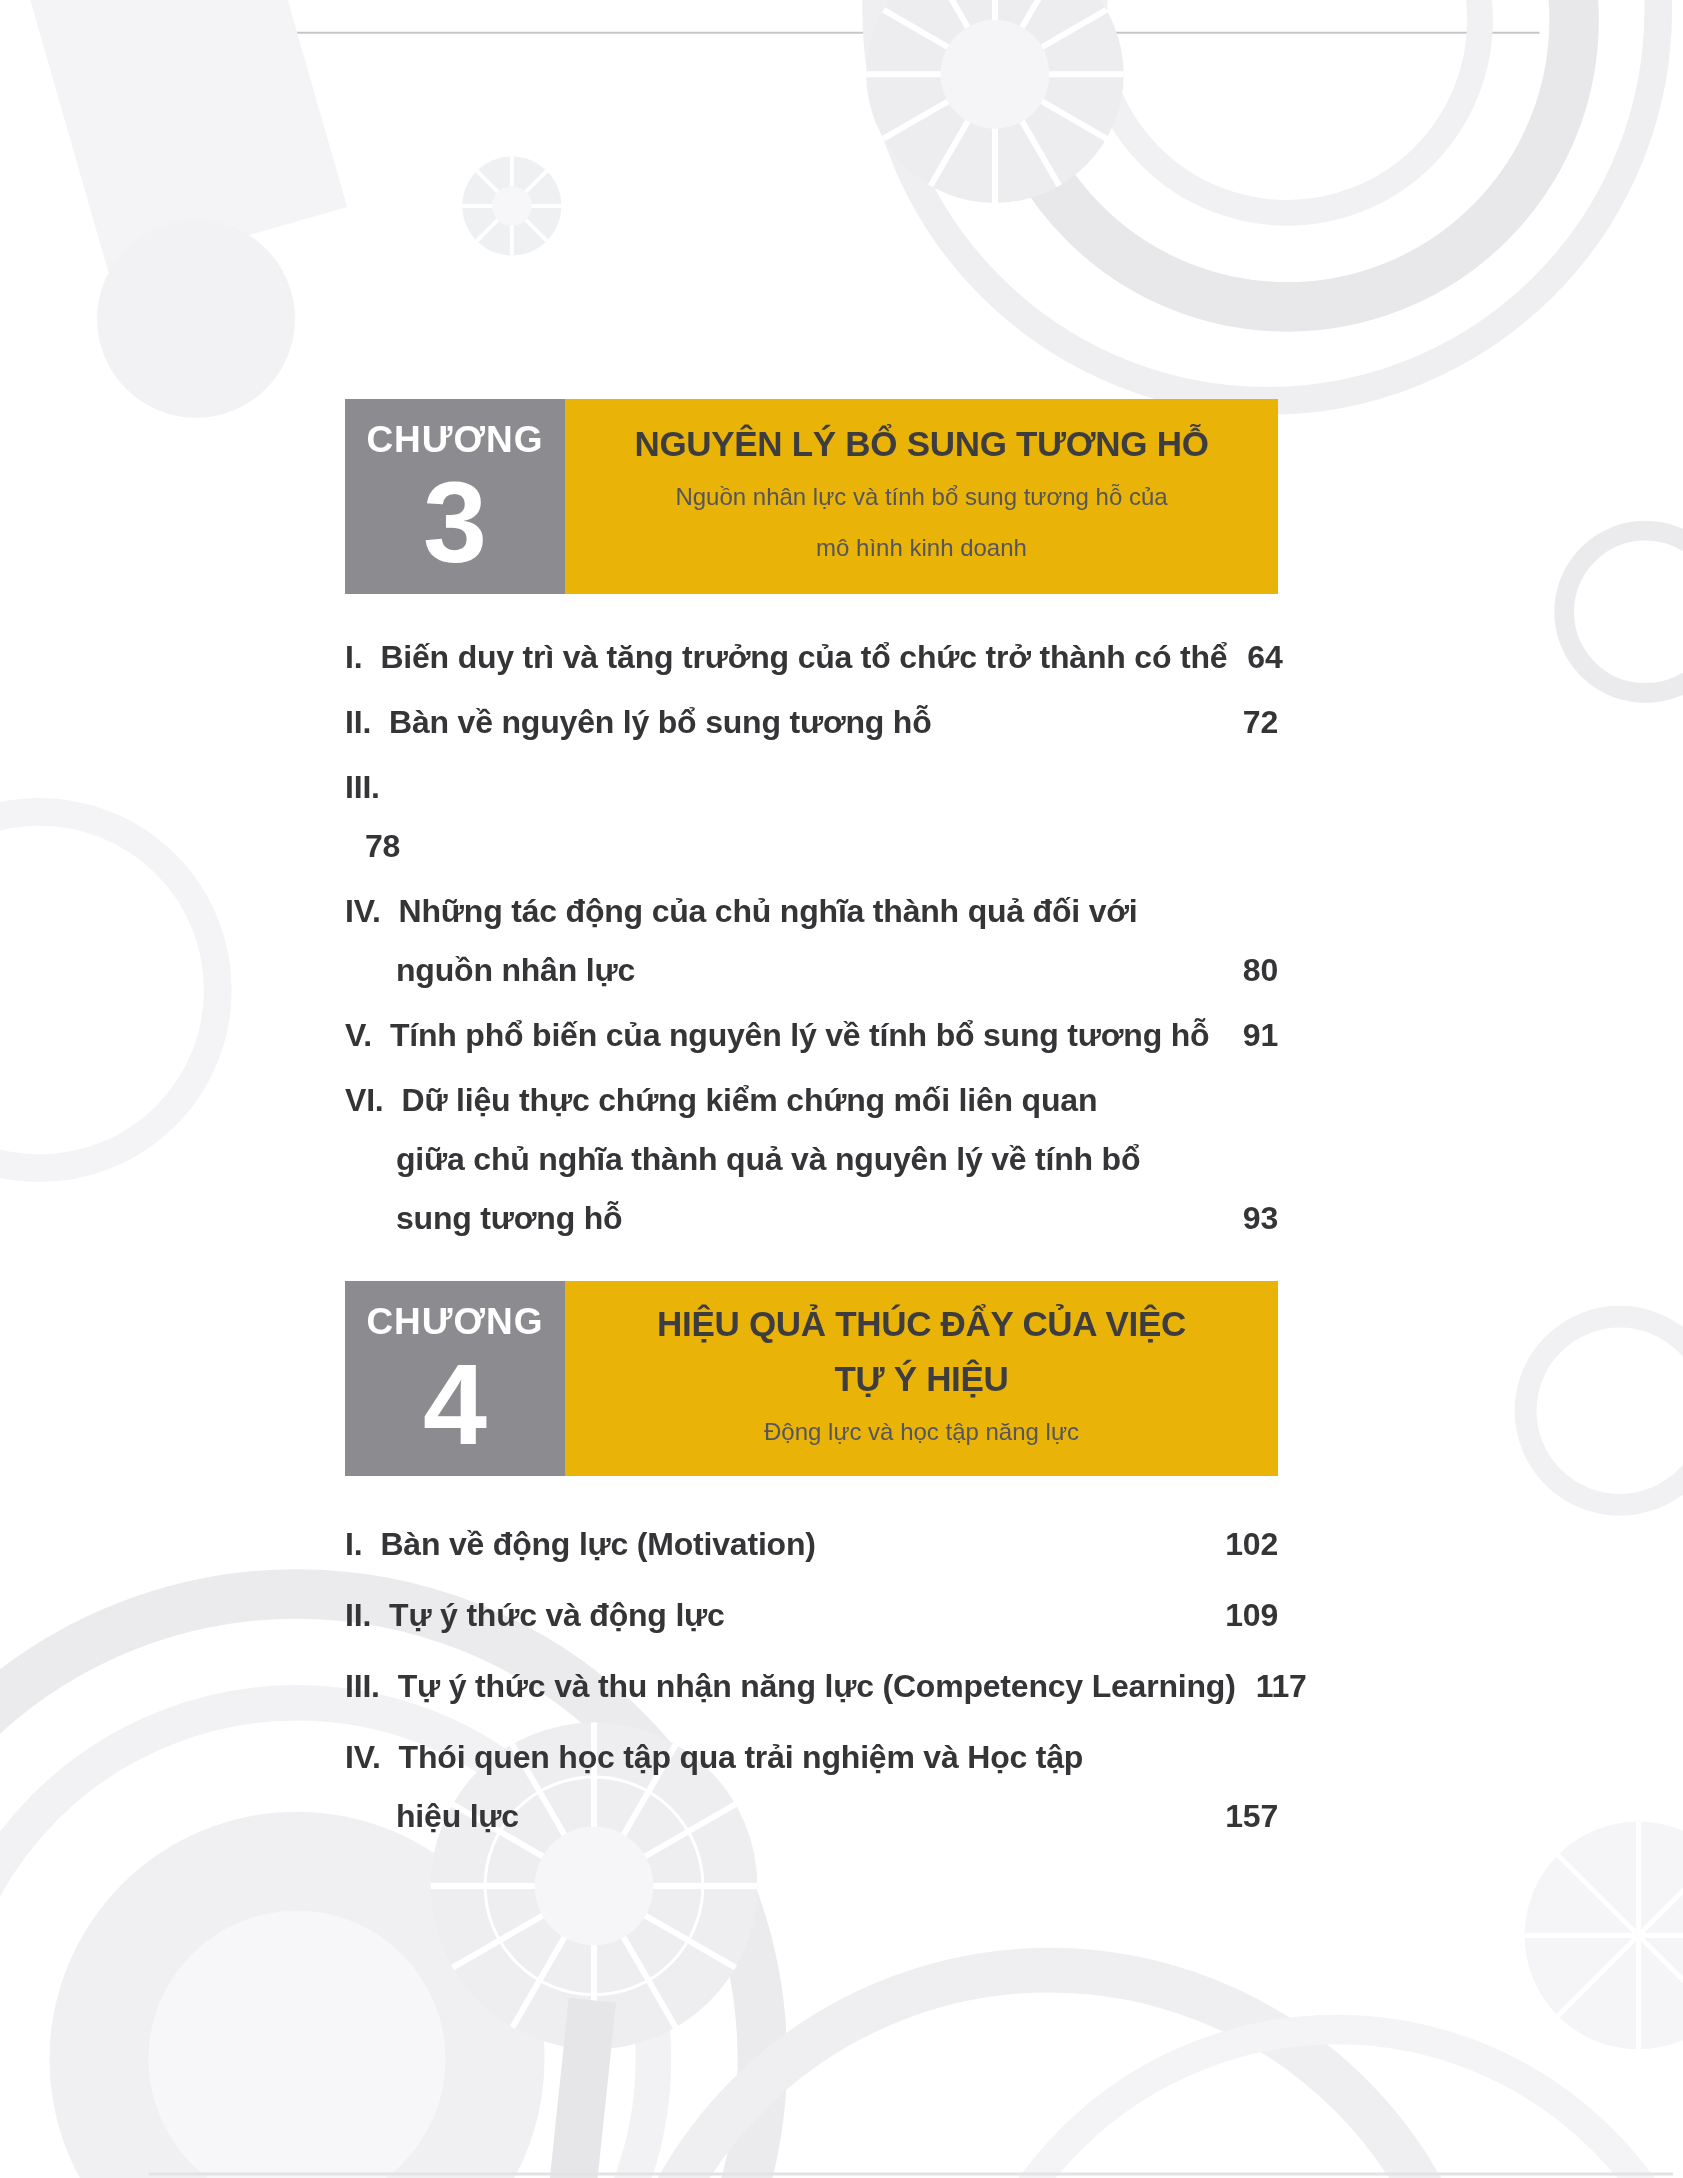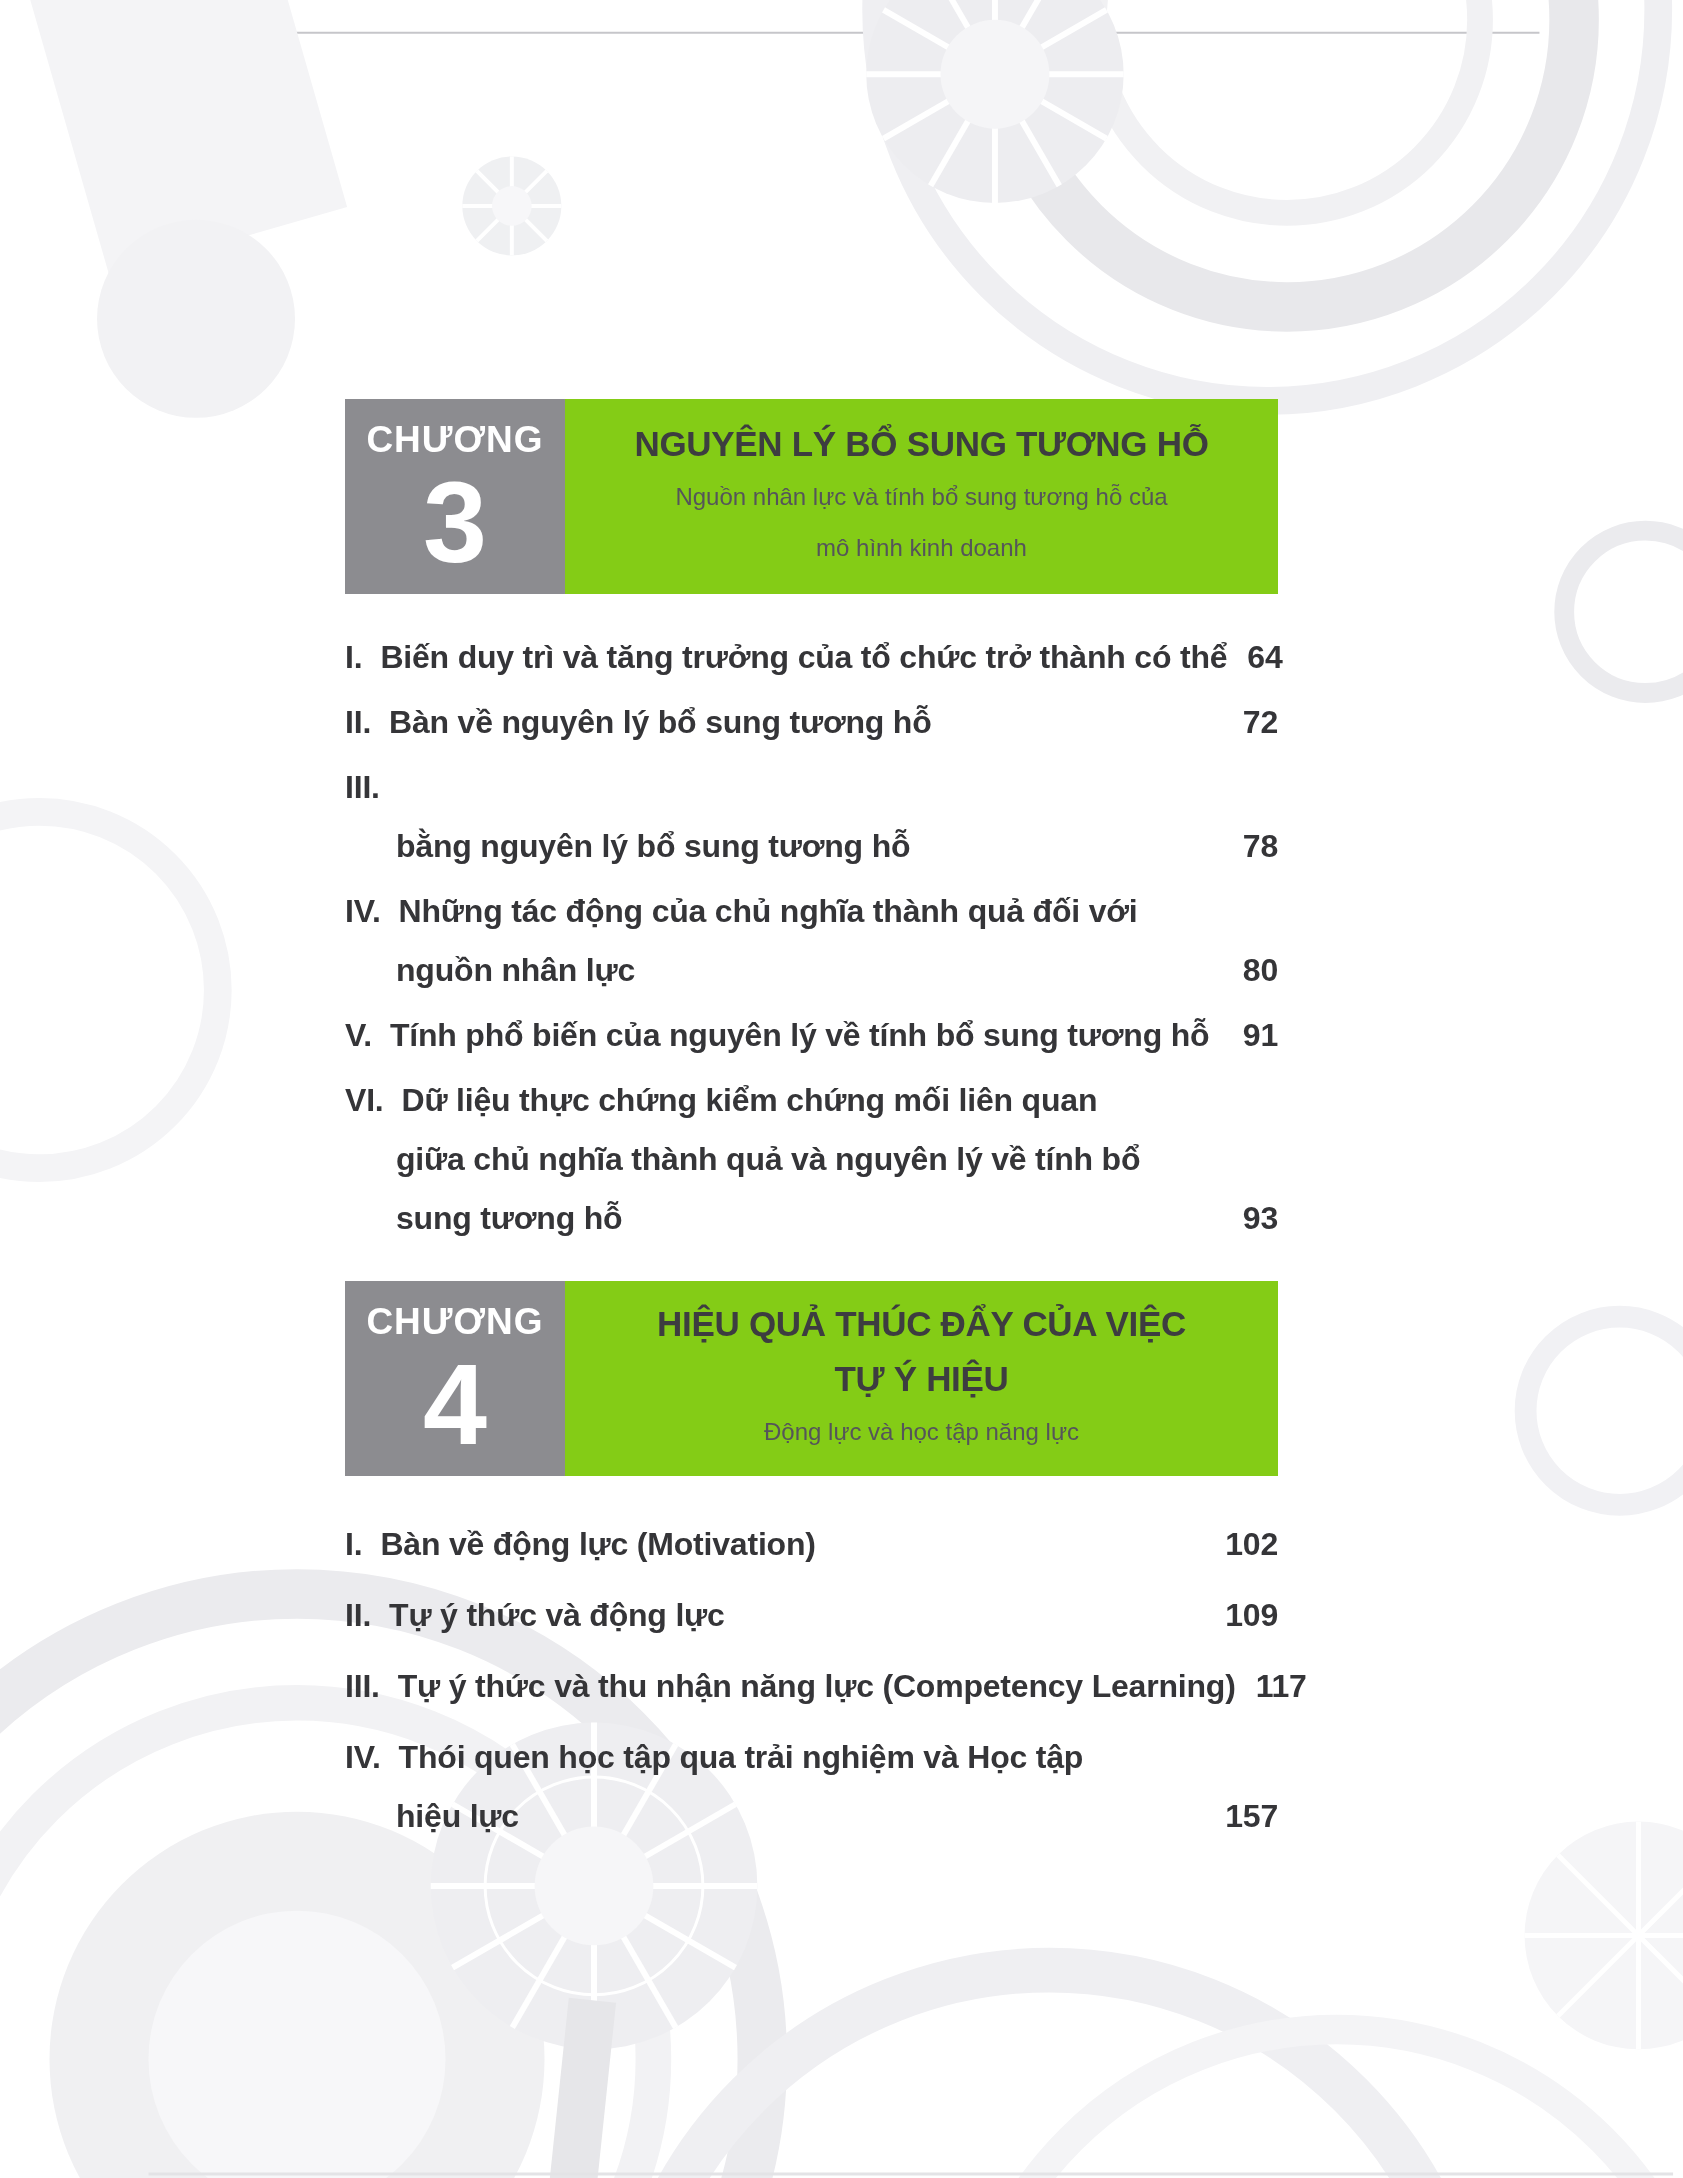--- a/index.html
+++ b/index.html
@@ -8,21 +8,21 @@
   svg.bg{position:absolute;left:0;top:0;}
   .content{position:absolute;left:0;top:0;width:1354px;height:2178px;}
   .chapter{position:absolute;left:345px;width:933px;}
   #chapter-3{top:399px;}
   #chapter-4{top:1281px;}
   .chapter-header{display:flex;height:195px;}
   .chapter-box{width:220px;background:#8c8c90;color:#ffffff;display:flex;flex-direction:column;
                align-items:center;flex-shrink:0;}
   .chapter-label{font-size:37px;font-weight:700;margin-top:20px;letter-spacing:1px;}
   .chapter-number{font-size:115px;font-weight:700;line-height:1;margin-top:4px;}
-  .chapter-titlebox{flex:1;background:#84cc16;display:flex;flex-direction:column;align-items:center;
+  .chapter-titlebox{flex:1;background:#eab308;display:flex;flex-direction:column;align-items:center;
                     justify-content:center;padding:8px 14px 12px;box-sizing:border-box;}
   .chapter-title{font-size:35px;font-weight:700;color:#3d3d40;line-height:55px;
                  letter-spacing:-0.3px;text-align:center;white-space:nowrap;}
   .chapter-subtitle{font-size:24px;color:#55555a;font-weight:400;line-height:51px;text-align:center;
                     white-space:nowrap;}
   .toc{margin-top:34px;}
   #chapter-4 .toc{margin-top:39px;}
   .toc-item{margin-bottom:6px;}
   #chapter-4 .toc-item{margin-bottom:12px;}
   .toc-line{display:flex;align-items:center;height:59px;font-size:32px;font-weight:700;
@@ -161,21 +161,20 @@
             <span class="num">II.</span>
             <span class="txt">Bàn về nguyên lý bổ sung tương hỗ</span>
             <span class="pg">72</span>
           </div>
         </div>
         <div class="toc-item">
           <div class="toc-line">
             <span class="num">III.</span>
           </div>
           <div class="toc-line cont">
-            <span class="txt">bằng nguyên lý bổ sung tương hỗ</span>
             <span class="pg">78</span>
           </div>
         </div>
         <div class="toc-item">
           <div class="toc-line">
             <span class="num">IV.</span>
             <span class="txt">Những tác động của chủ nghĩa thành quả đối với</span>
           </div>
           <div class="toc-line cont">
             <span class="txt">nguồn nhân lực</span>

